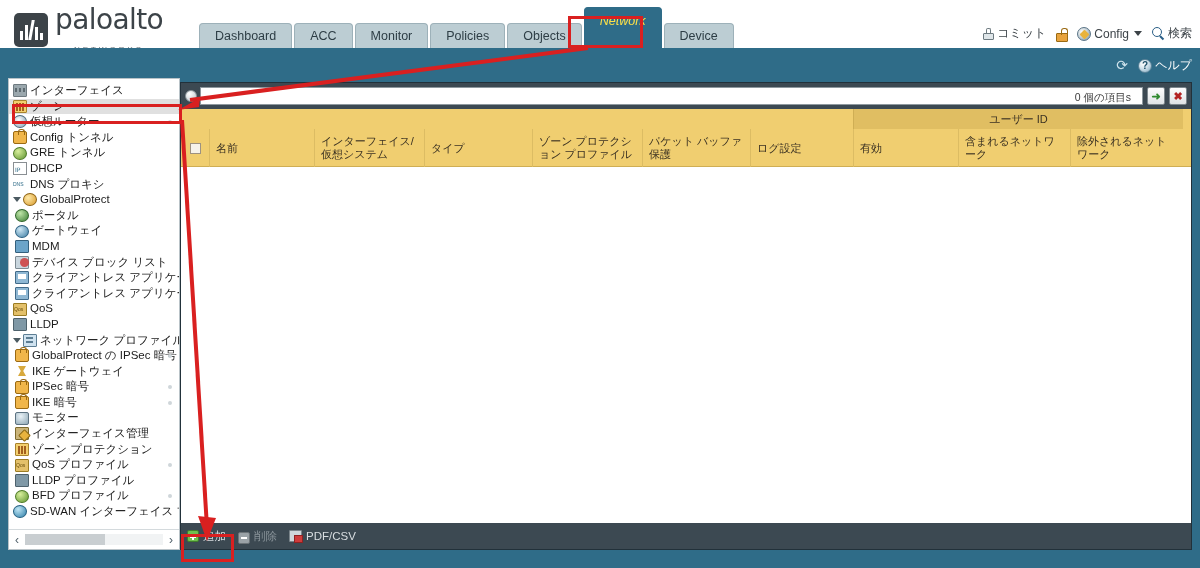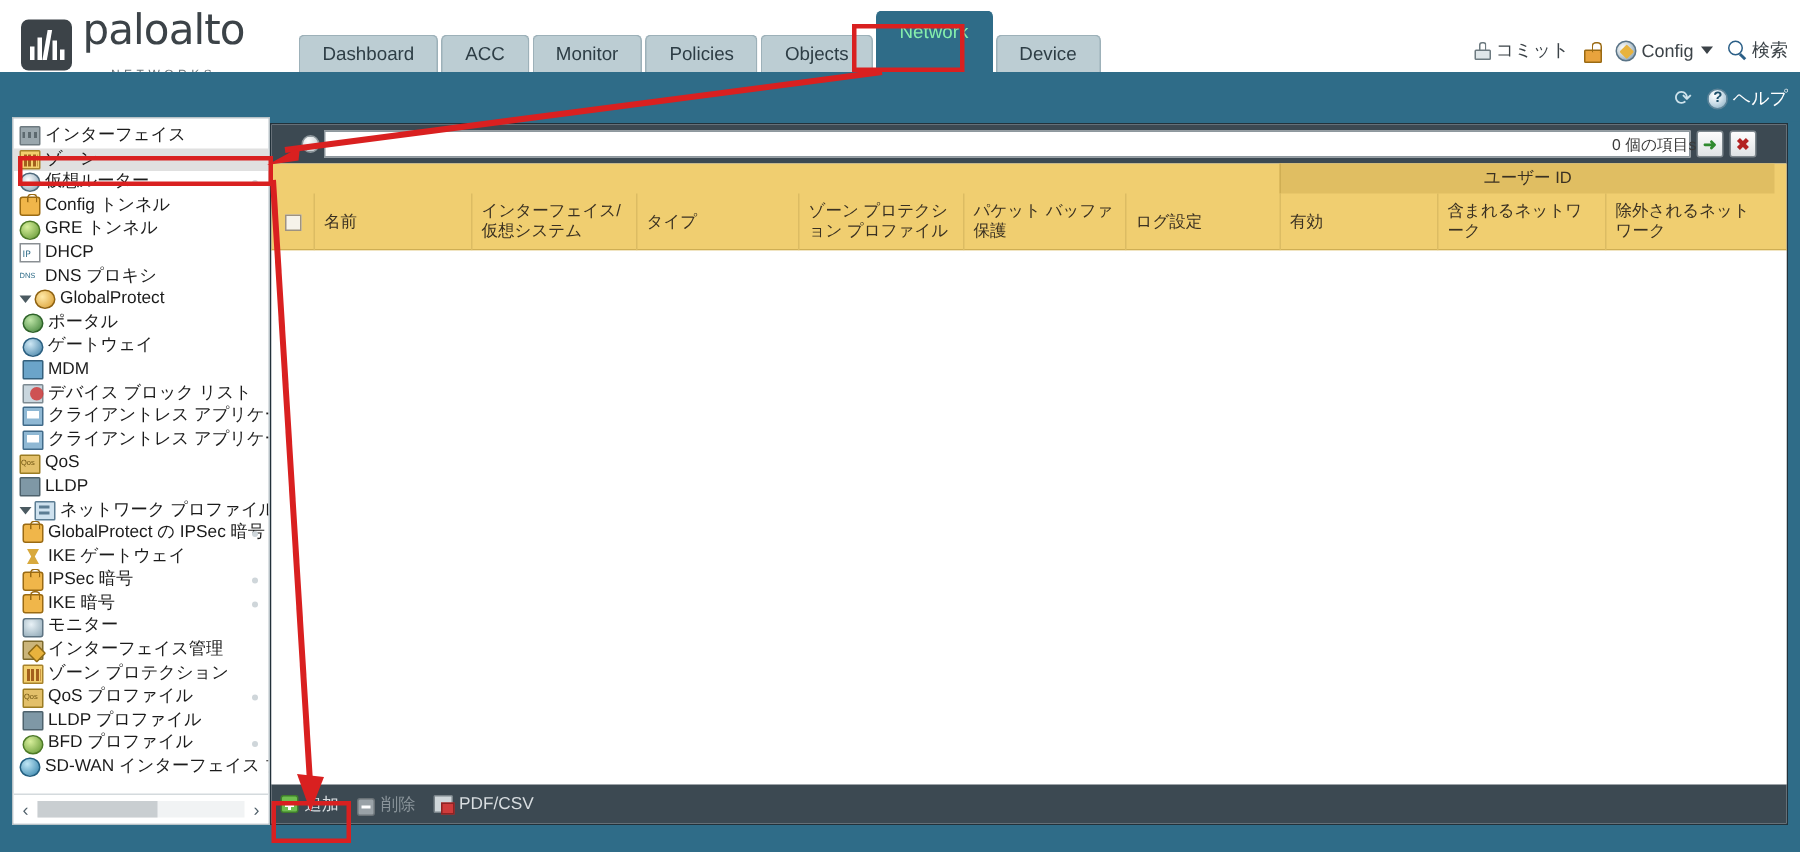--- a/index.html
+++ b/index.html
@@ -50,22 +50,22 @@
     height:25px; line-height:25px; padding:0 15px;
     background:#bccdd3; color:#2d3d45;
     border:1px solid #9db1b9; border-bottom:none;
     border-radius:4px 4px 0 0;
     margin-right:2px;
     font-size:12.5px;
     white-space:nowrap;
     text-align:center;
   }
   .tab.active{
-    background:#2f6c88; color:#86efac; border-color:#2f6c88;
-    height:41px; line-height:26px;
+    background:#2f6c88; color:#fde047; border-color:#2f6c88;
+    height:41px; line-height:26px;font-style:italic;
   }
 
   
   .hdr-right{
     position:absolute; right:8px; top:25px; display:flex; align-items:center; gap:10px;
     color:#3c4348; font-size:12px;
   }
   .hdr-item{ display:flex; align-items:center; gap:3px; white-space:nowrap; }
   .ic{ display:inline-block; }
   .ic-commit{
@@ -223,21 +223,21 @@
   .ss-track{ flex:1; height:11px; background:#f1f3f4; position:relative; }
   .ss-thumb{ position:absolute; left:0; top:0; width:58%; height:11px; background:#c9ced1; }
 
   
   .main{
     position:absolute; left:180px; top:82px; width:1012px; height:468px;
     background:#ffffff; border:1px solid #22313a;
   }
   .searchbar{
     position:absolute; left:0; top:0; width:100%; height:26px;
-    background:#3c4952; display:flex; align-items:center; padding:0 20px;
+    background:#3c4952; display:flex; align-items:center; padding:0 4px;
   }
   .sb-ic{
     width:12px;height:12px;border-radius:50%;
     background:radial-gradient(circle at 35% 30%,#ffffff,#b9c3c8);
     border:1px solid #8d979c; margin-right:3px; flex:none;
   }
   .sb-input{
     flex:1; height:18px; background:#ffffff; border:1px solid #8e989e;
     font-size:11px; padding:0 4px; color:#333; line-height:16px;
   }

